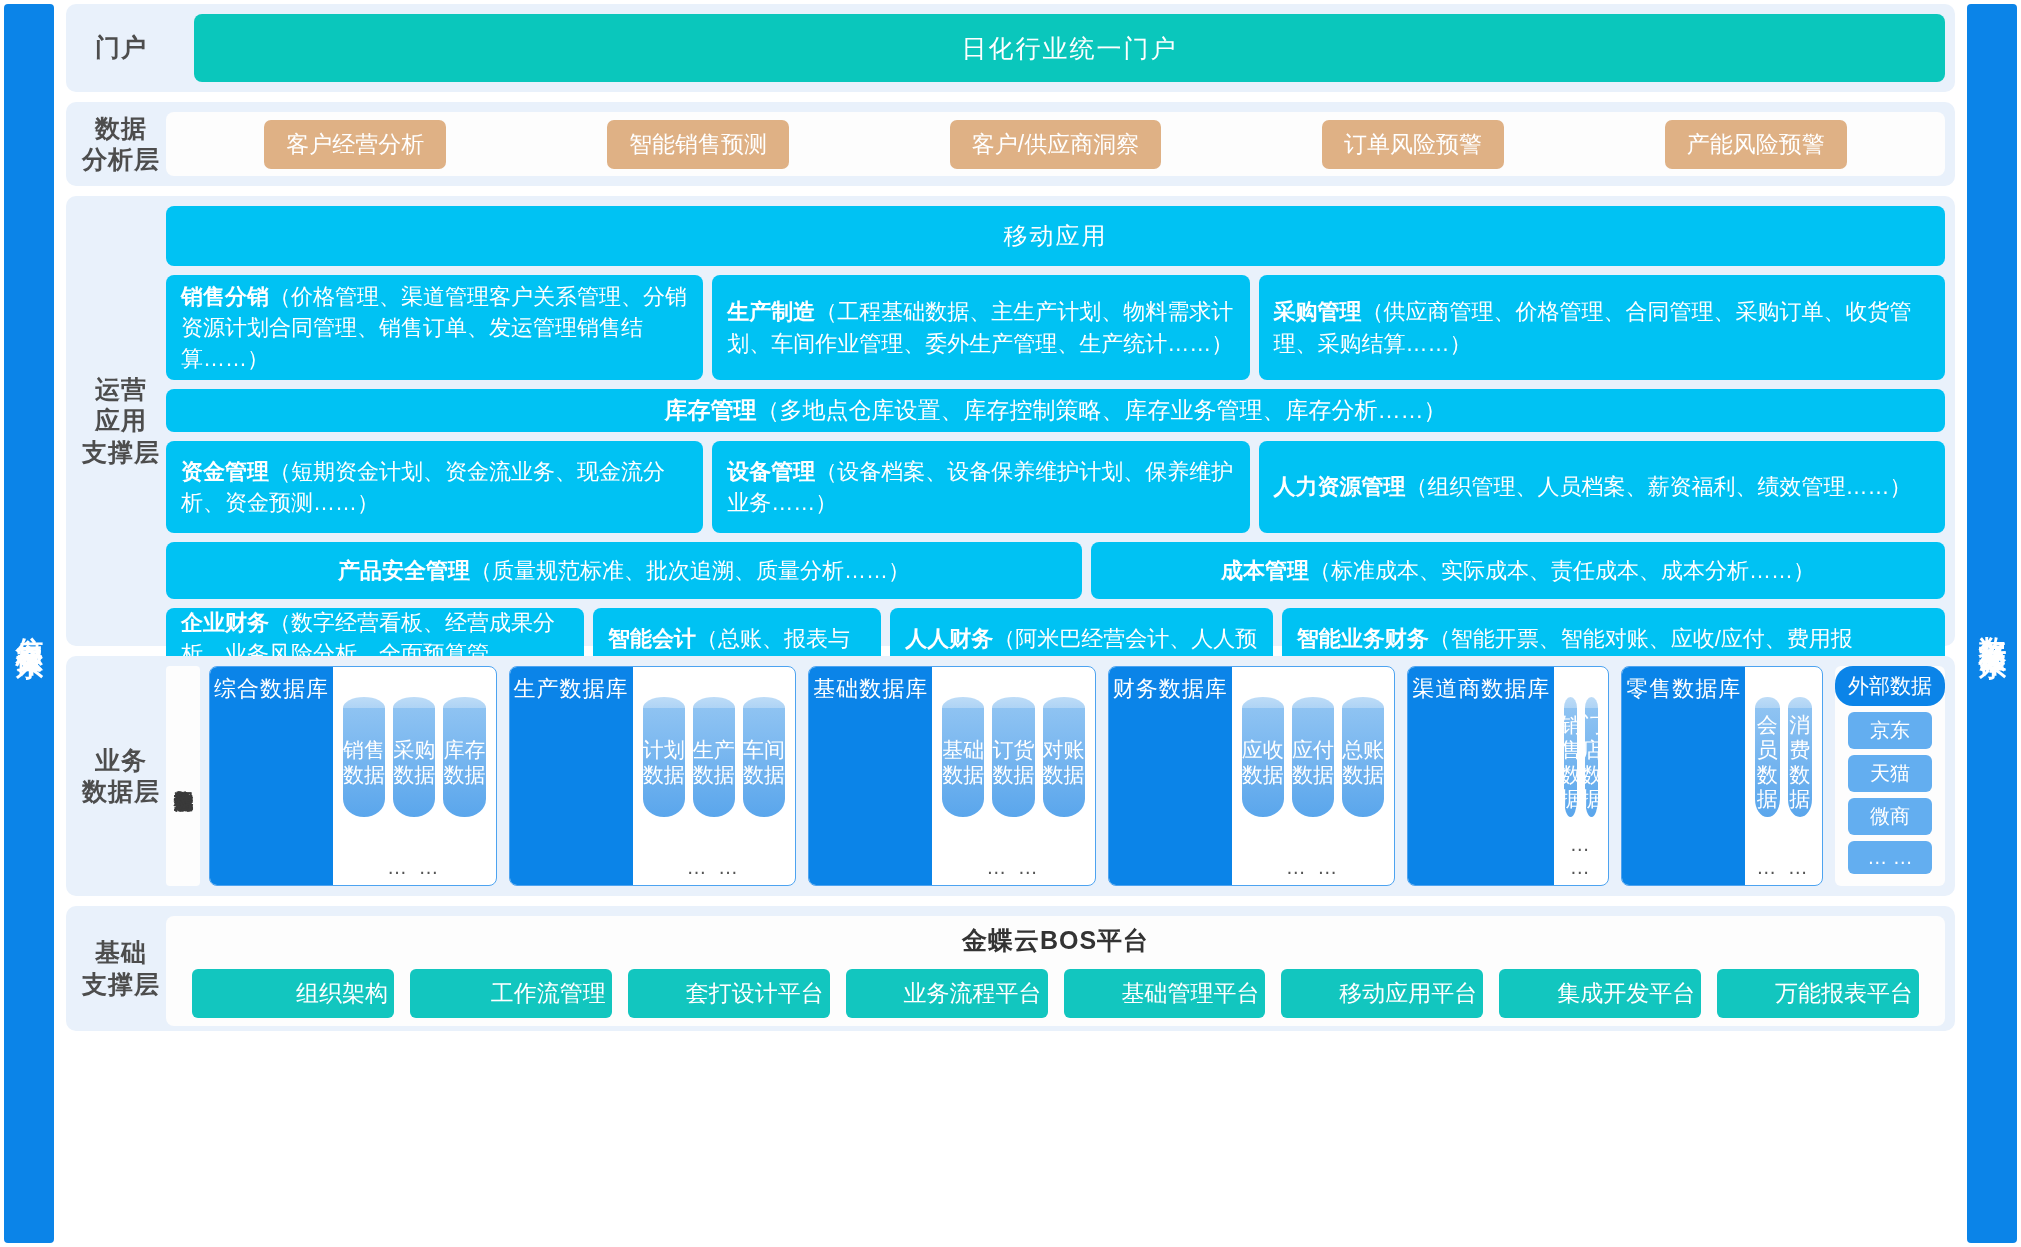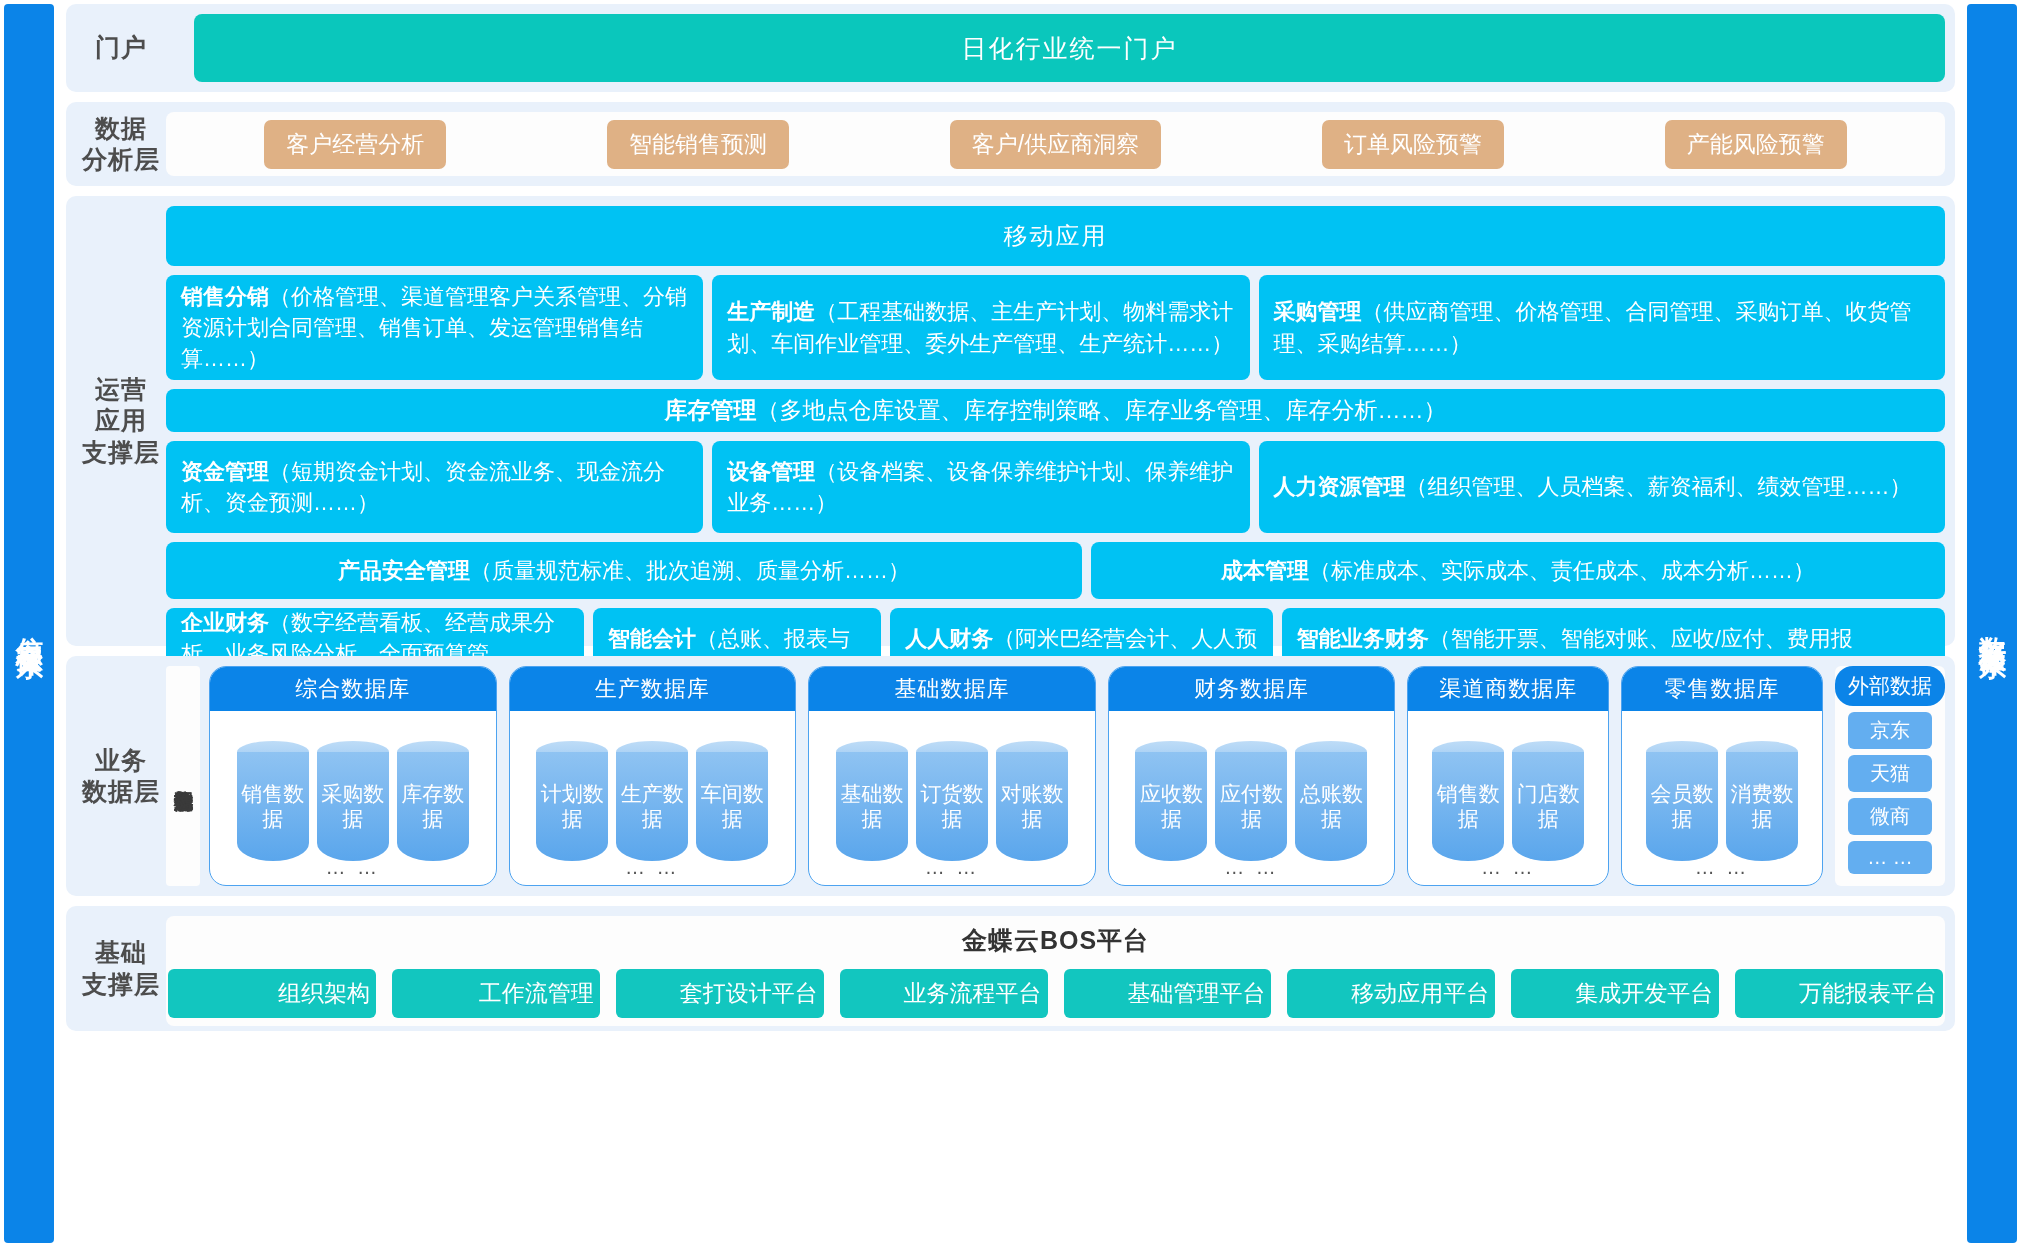--- a/index.html
+++ b/index.html
@@ -97,22 +97,22 @@
   .band-data { height:240px; }
   .data-inner { flex:1; display:flex; gap:9px; }
   .clean-strip {
     flex:0 0 34px; background:#fdfdfd; border-radius:4px;
     display:flex; align-items:center; justify-content:center;
     color:#3a3a3a; font-size:19px; font-weight:bold; line-height:1.1;
     writing-mode:vertical-rl; text-orientation:upright; letter-spacing:0px;
   }
   .db-groups { flex:1; display:flex; gap:12px; }
   .dbgroup {
-    display:flex; flex-direction:column; background:#fff;
-    border:1px solid #4da3f0; border-radius:17px; overflow:hidden;
+    display:flex; flex-direction:row; background:#fff;
+    border:1px solid #4da3f0; border-radius:8px; overflow:hidden;
   }
   .dbgroup.g3 { flex:1.5; }
   .dbgroup.g2 { flex:1.05; }
   .dbgroup-head {
     background:#0b84e8; color:#fff; font-size:22px;
     text-align:center; padding:7px 4px; letter-spacing:1px;
   }
   .dbgroup-body {
     flex:1; display:flex; gap:8px; padding:9px 10px 4px 10px;
     align-items:flex-start; justify-content:center; position:relative;margin-top:21px;
@@ -145,21 +145,21 @@
   .ext-item {
     width:84px; background:#63aef0; color:#fff; font-size:20px;
     text-align:center; padding:5px 16px; border-radius:6px;
   }
 
   
   .band-base { height:125px; }
   .base-inner {
     flex:1; background:#fdfdfd; border-radius:8px;
     display:flex; flex-direction:column; align-items:center;
-    justify-content:center; gap:12px; padding:8px 2px;
+    justify-content:center; gap:12px; padding:8px 26px;
   }
   .base-title { color:#333; font-size:25px; font-weight:bold; letter-spacing:1px; }
   .base-tags { display:flex; gap:16px; width:100%; justify-content:space-between; }
   .tag-teal {
     flex:1; background:#12c6bf; color:#fff; font-size:23px;
     text-align:right; padding:9px 6px; border-radius:6px; white-space:nowrap;
   }
 </style>
 </head>
 <body>

